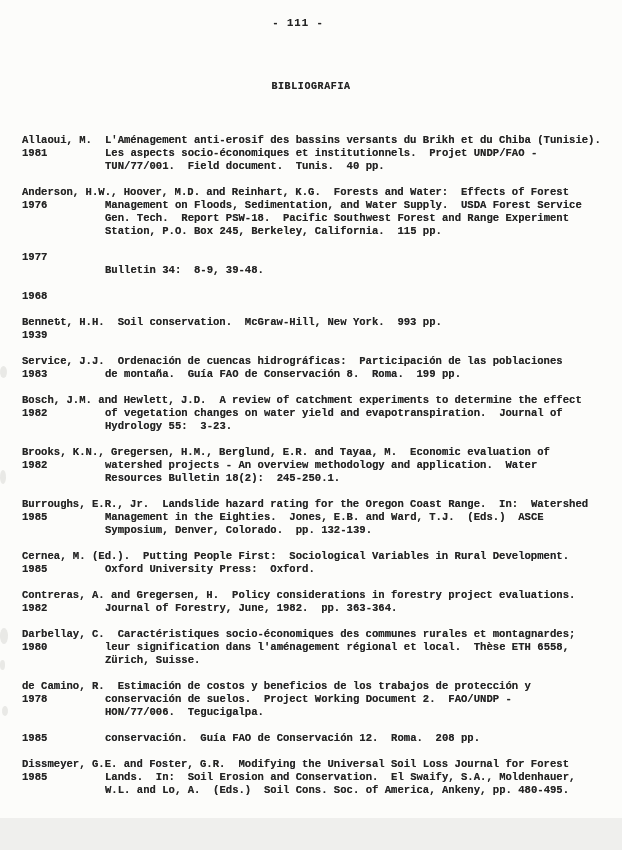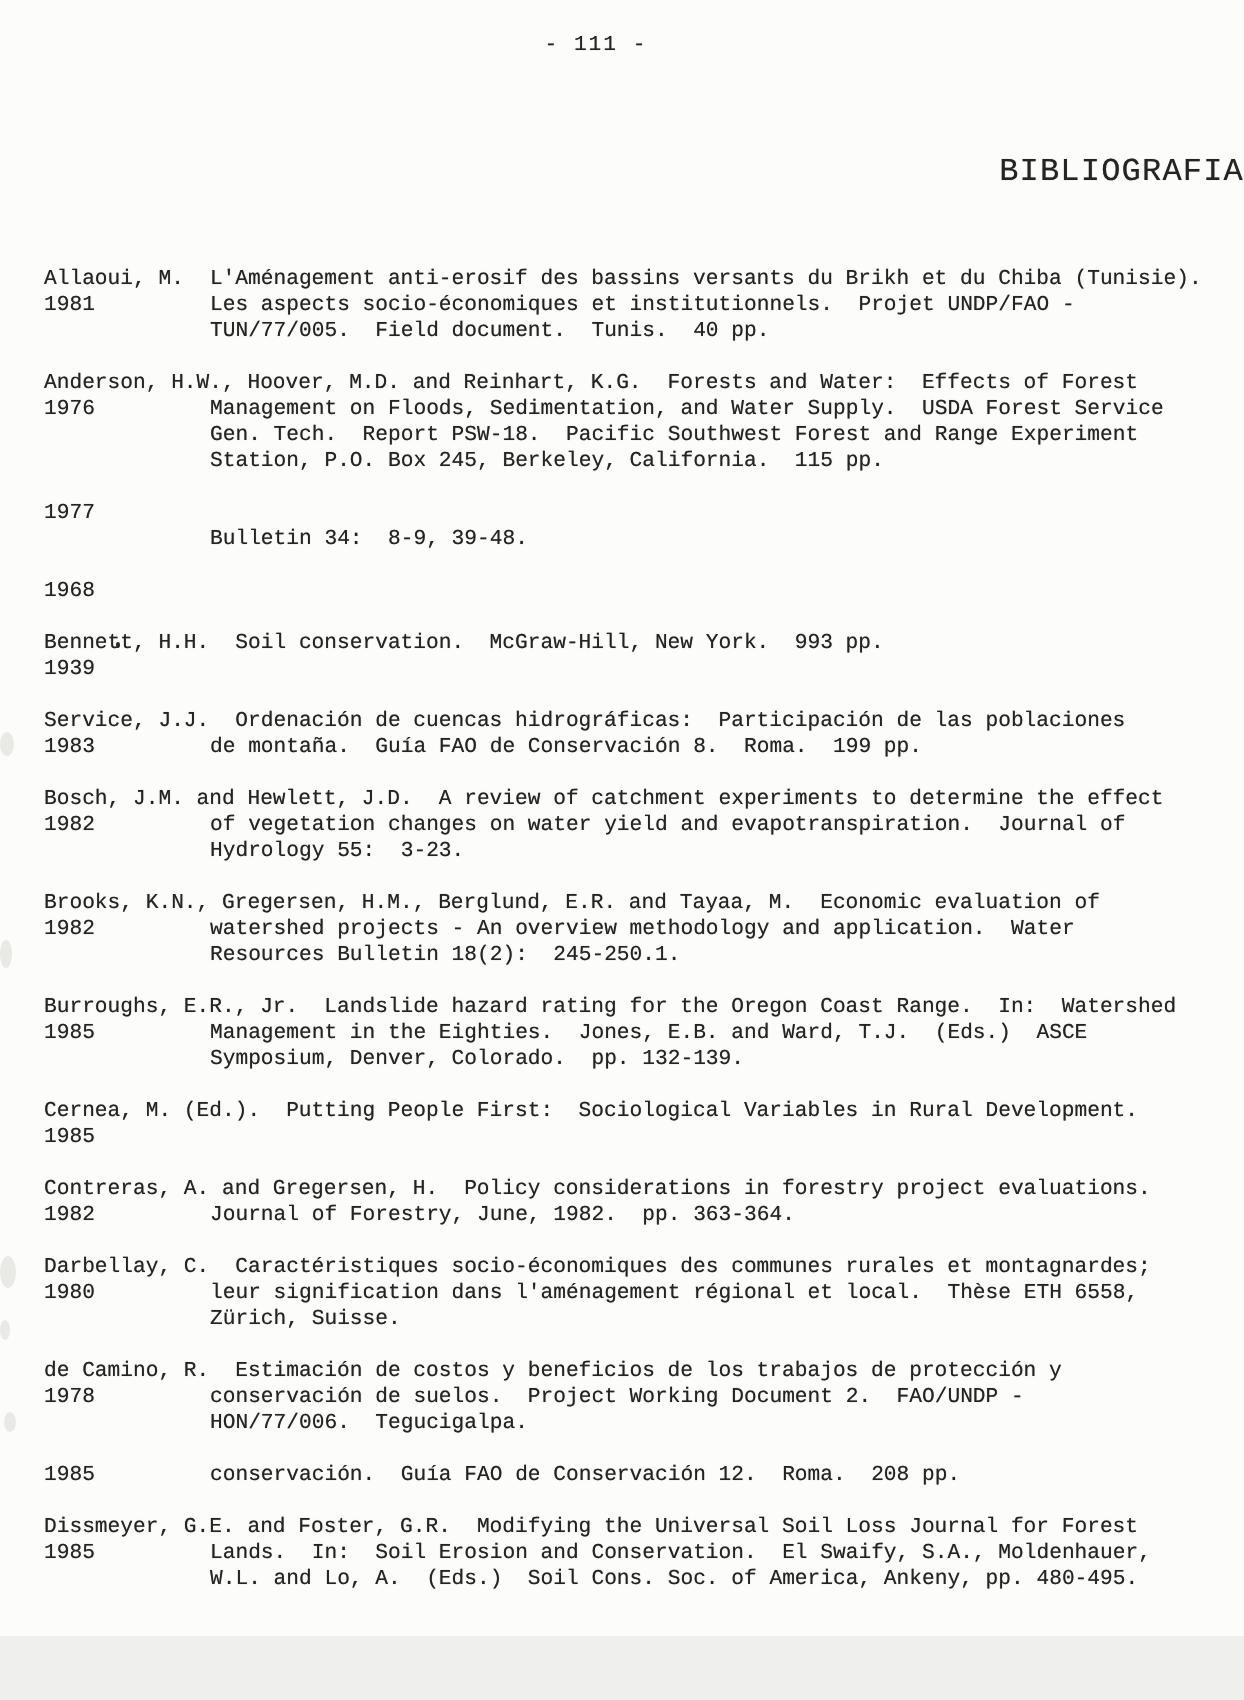--- a/index.html
+++ b/index.html
@@ -7,37 +7,37 @@
   body { background: #efefed; font-family: "Liberation Mono", "DejaVu Sans Mono", monospace; }
 
   .page {
     position: relative;
     width: 622px;
     height: 818px;
     background: #fcfcfa;
     overflow: hidden;
     font-size: 10.6px;
     line-height: 13px;
-    font-weight: normal;
+    font-weight: bold;
     color: #242424;
     text-shadow: 0 0 0.4px rgba(20,20,20,0.55);
   }
 
   .page-number {
     margin-top: 17px;
     text-align: center;
     position: relative;
     left: -13px;
     letter-spacing: 1px;
   }
 
   .doc-title {
     margin-top: 50px;
-    text-align: right;
-    font-size: 16px;
+    text-align: center;
+    font-size: 10px;
     letter-spacing: 0.6px;
   }
 
   .entries {
     margin-top: 41px;
     padding-left: 22px;
     padding-right: 12px;
   }
 
   .entry { position: relative; margin-bottom: 13px; }
@@ -68,21 +68,21 @@
 </head>
 <body>
 
 <div class="page">
   <div class="page-number">- 111 -</div>
   <div class="doc-title">BIBLIOGRAFIA</div>
   <div class="entries">
       <div class="entry">
         <div class="line"><span class="author">Allaoui, M.</span><span class="text">L'Aménagement anti-erosif des bassins versants du Brikh et du Chiba (Tunisie).</span></div>
         <div class="line cont"><span class="year">1981</span><span class="text">Les aspects socio-économiques et institutionnels.  Projet UNDP/FAO -</span></div>
-        <div class="line cont"><span class="text">TUN/77/005.  Field document.  Tunis.  40 pp.</span></div>
+        <div class="line cont"><span class="text">TUN/77/001.  Field document.  Tunis.  40 pp.</span></div>
       </div>
       <div class="entry">
         <div class="line"><span class="author">Anderson, H.W., Hoover, M.D. and Reinhart, K.G.</span><span class="text">Forests and Water:  Effects of Forest</span></div>
         <div class="line cont"><span class="year">1976</span><span class="text">Management on Floods, Sedimentation, and Water Supply.  USDA Forest Service</span></div>
         <div class="line cont"><span class="text">Gen. Tech.  Report PSW-18.  Pacific Southwest Forest and Range Experiment</span></div>
         <div class="line cont"><span class="text">Station, P.O. Box 245, Berkeley, California.  115 pp.</span></div>
       </div>
       <div class="entry">
         <div class="line cont"><span class="year">1977</span></div>
         <div class="line cont"><span class="text">Bulletin 34:  8-9, 39-48.</span></div>
@@ -108,21 +108,21 @@
         <div class="line cont"><span class="year">1982</span><span class="text">watershed projects - An overview methodology and application.  Water</span></div>
         <div class="line cont"><span class="text">Resources Bulletin 18(2):  245-250.1.</span></div>
       </div>
       <div class="entry">
         <div class="line"><span class="author">Burroughs, E.R., Jr.</span><span class="text">Landslide hazard rating for the Oregon Coast Range.  In:  Watershed</span></div>
         <div class="line cont"><span class="year">1985</span><span class="text">Management in the Eighties.  Jones, E.B. and Ward, T.J.  (Eds.)  ASCE</span></div>
         <div class="line cont"><span class="text">Symposium, Denver, Colorado.  pp. 132-139.</span></div>
       </div>
       <div class="entry">
         <div class="line"><span class="author">Cernea, M. (Ed.).</span><span class="text">Putting People First:  Sociological Variables in Rural Development.</span></div>
-        <div class="line cont"><span class="year">1985</span></div>
+        <div class="line cont"><span class="year">1985</span><span class="text">Oxford University Press:  Oxford.</span></div>
       </div>
       <div class="entry">
         <div class="line"><span class="author">Contreras, A. and Gregersen, H.</span><span class="text">Policy considerations in forestry project evaluations.</span></div>
         <div class="line cont"><span class="year">1982</span><span class="text">Journal of Forestry, June, 1982.  pp. 363-364.</span></div>
       </div>
       <div class="entry">
         <div class="line"><span class="author">Darbellay, C.</span><span class="text">Caractéristiques socio-économiques des communes rurales et montagnardes;</span></div>
         <div class="line cont"><span class="year">1980</span><span class="text">leur signification dans l'aménagement régional et local.  Thèse ETH 6558,</span></div>
         <div class="line cont"><span class="text">Zürich, Suisse.</span></div>
       </div>

